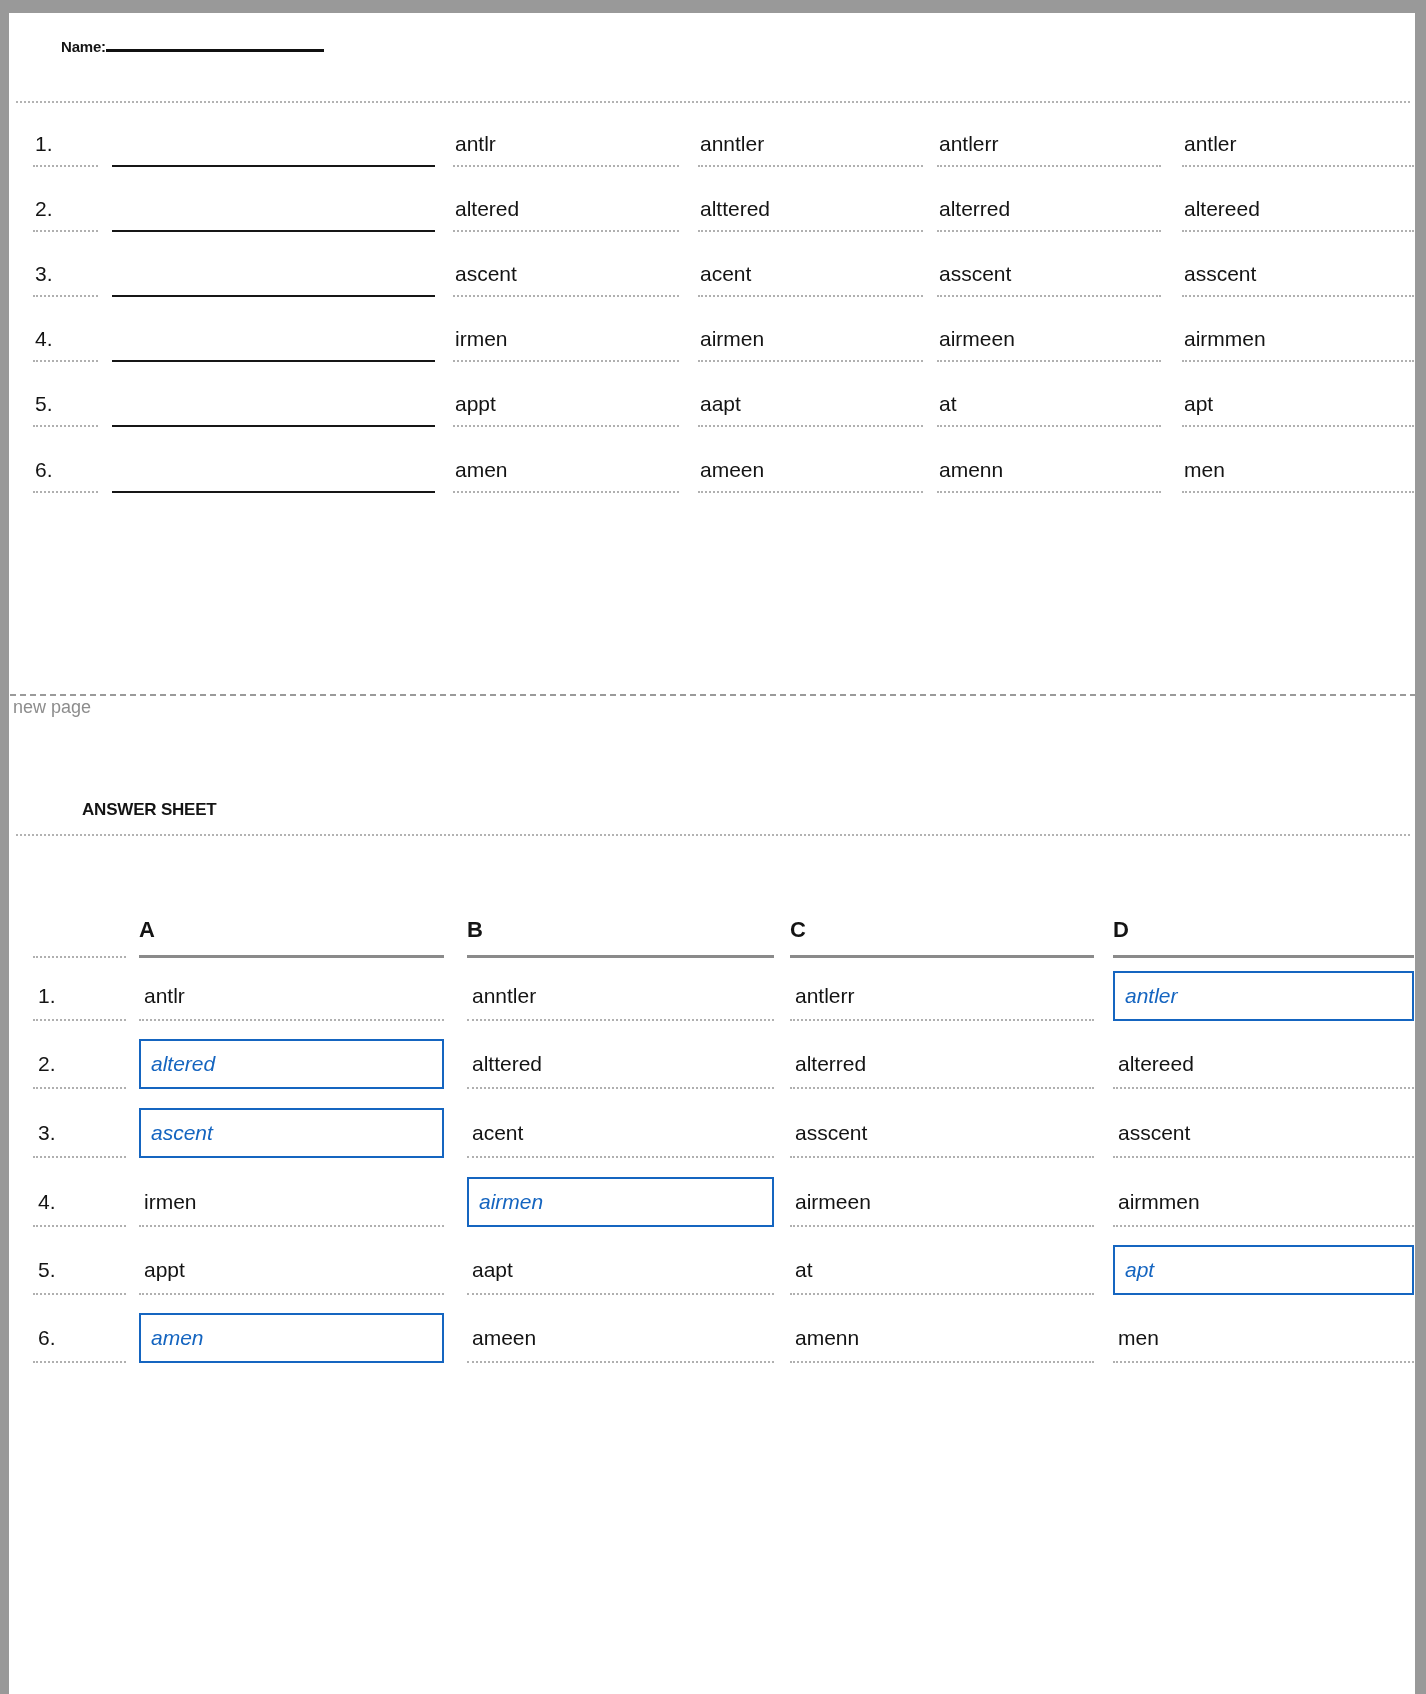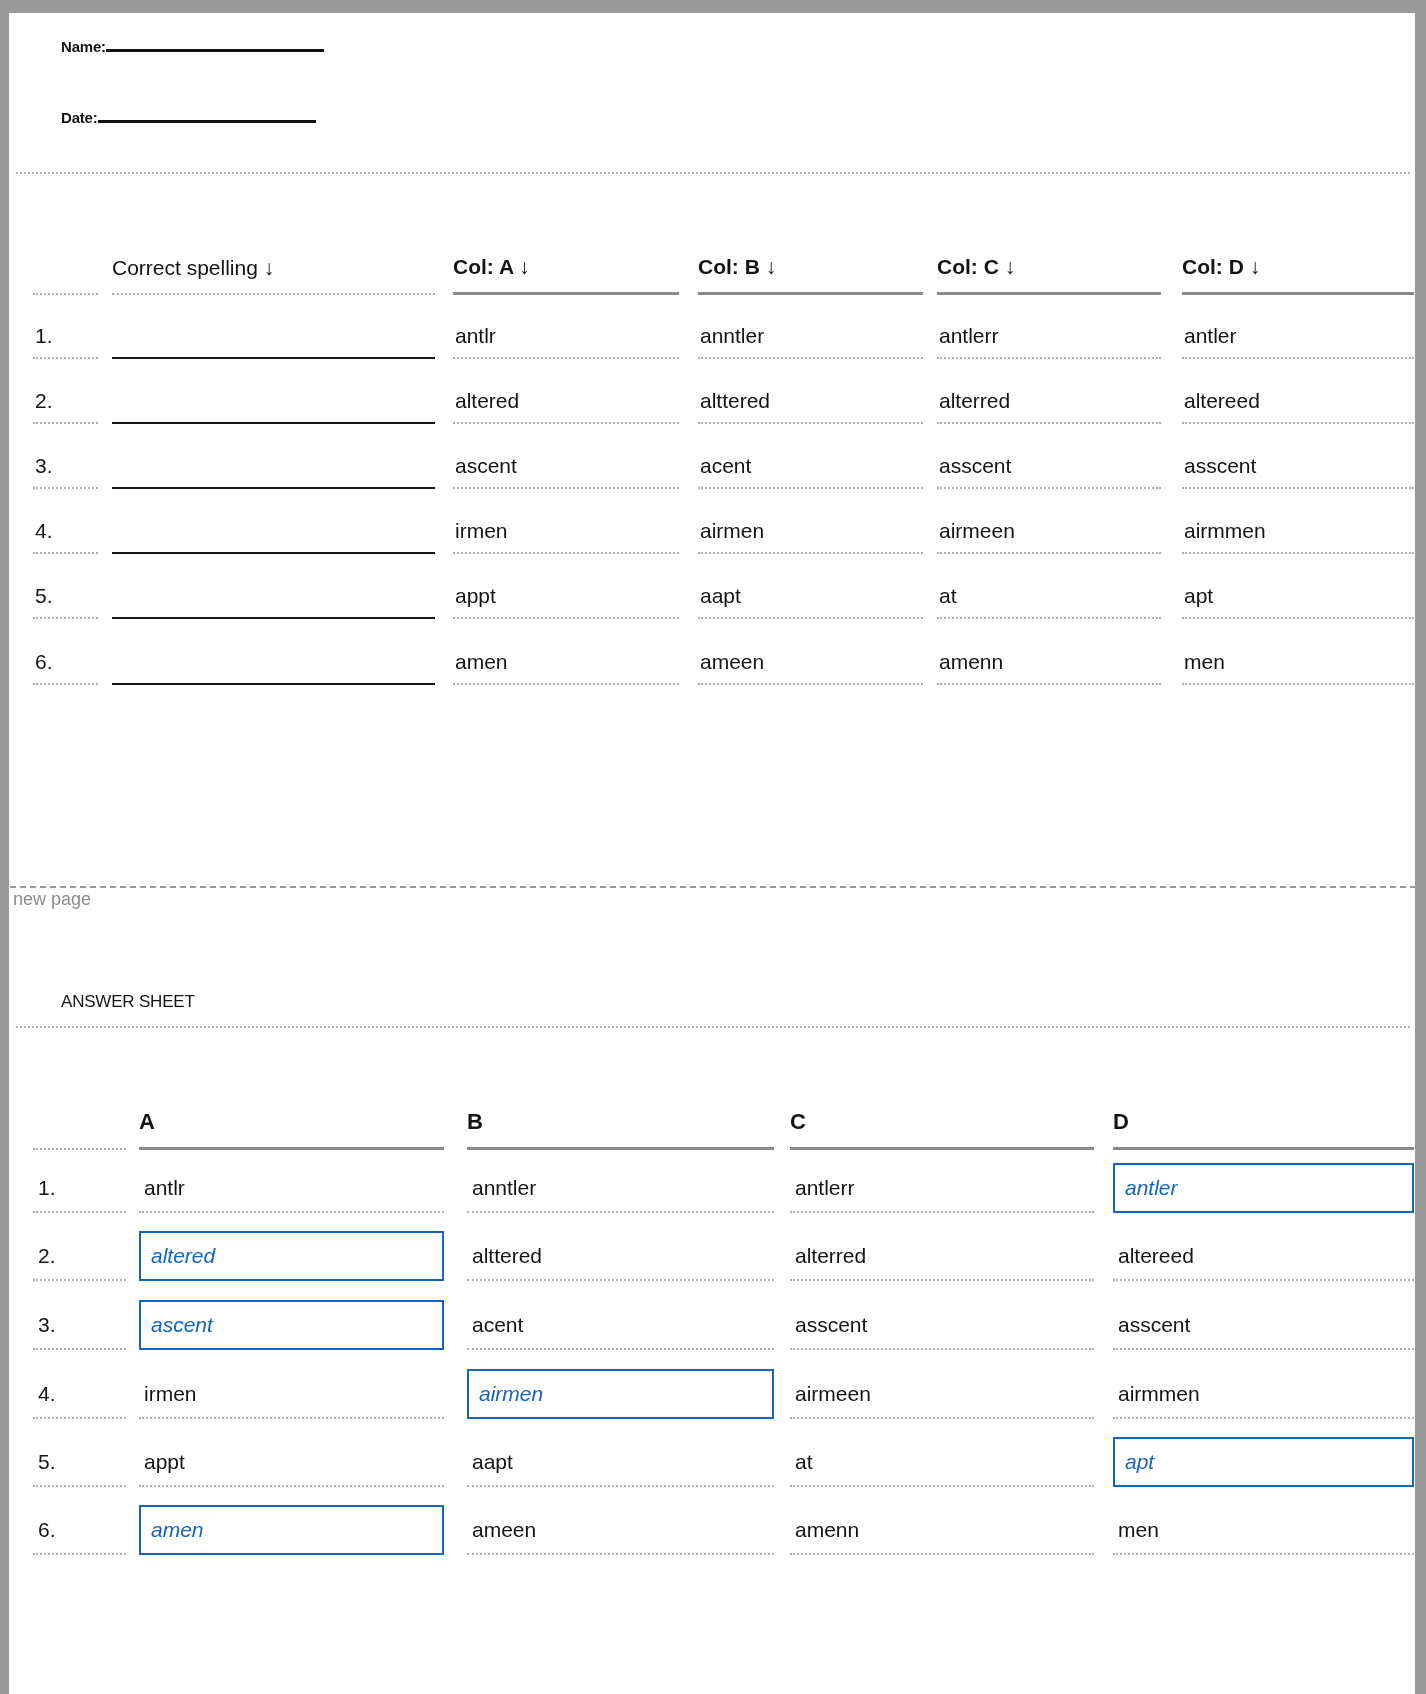--- a/index.html
+++ b/index.html
@@ -42,21 +42,21 @@
   .w-a{width:226px;margin-right:19px;}
   .w-b{width:225px;margin-right:14px;}
   .w-c{width:224px;margin-right:21px;}
   .w-d{width:232px;}
 
   
   .np-line{margin-top:201px;margin-left:-9px;width:1426px;border-top:2px dashed #9a9a9a;height:0;}
   .np-label{margin-left:4px;line-height:22px;font-size:18px;color:#8d8d8d;}
 
   
-  .as-title{margin-left:52px;margin-top:82px;line-height:20px;font-size:17px;font-weight:normal;letter-spacing:-0.2px;}
+  .as-title{margin-left:73px;margin-top:82px;line-height:20px;font-size:17px;font-weight:bold;letter-spacing:-0.2px;}
   .ans-header{margin-top:81px;line-height:26px;font-size:22px;font-weight:bold;}
   .ans-header .cell{padding-bottom:12px;}
   .a-row{height:68px;font-size:21px;}
   .a-row .wordcell,.a-row .numcell{padding-bottom:11px;padding-left:5px;}
   .a-row-1{height:63px;}
   .a-row-3,.a-row-4{height:69px;}
 
   .aw-num{width:93px;margin-right:13px;}
   .aw-a{width:305px;margin-right:23px;}
   .aw-b{width:307px;margin-right:16px;}
@@ -73,34 +73,23 @@
 </style>
 </head>
 <body>
 
 <div class="frame">
   <div class="page">
 
     <div class="field-row field-name">
       <span>Name:</span><span class="field-line"></span>
     </div>
-    <div class="field-row field-date">
-      <span>Date:</span><span class="field-line"></span>
-    </div>
 
     <div class="sep-dotted sep1"></div>
 
-    <div class="trow quiz-header">
-      <div class="cell w-num u-dotted"></div>
-      <div class="cell w-spell u-dotted">Correct spelling ↓</div>
-      <div class="cell w-a u-gray hd-bold">Col: A ↓</div>
-      <div class="cell w-b u-gray hd-bold">Col: B ↓</div>
-      <div class="cell w-c u-gray hd-bold">Col: C ↓</div>
-      <div class="cell w-d u-gray hd-bold">Col: D ↓</div>
-    </div>
 
     <div class="trow q-row q-row-1">
       <div class="cell numcell w-num u-dotted">1.</div>
       <div class="cell w-spell u-black"></div>
       <div class="cell wordcell w-a u-dotted">antlr</div>
       <div class="cell wordcell w-b u-dotted">anntler</div>
       <div class="cell wordcell w-c u-dotted">antlerr</div>
       <div class="cell wordcell w-d u-dotted">antler</div>
     </div>
     <div class="trow q-row">

